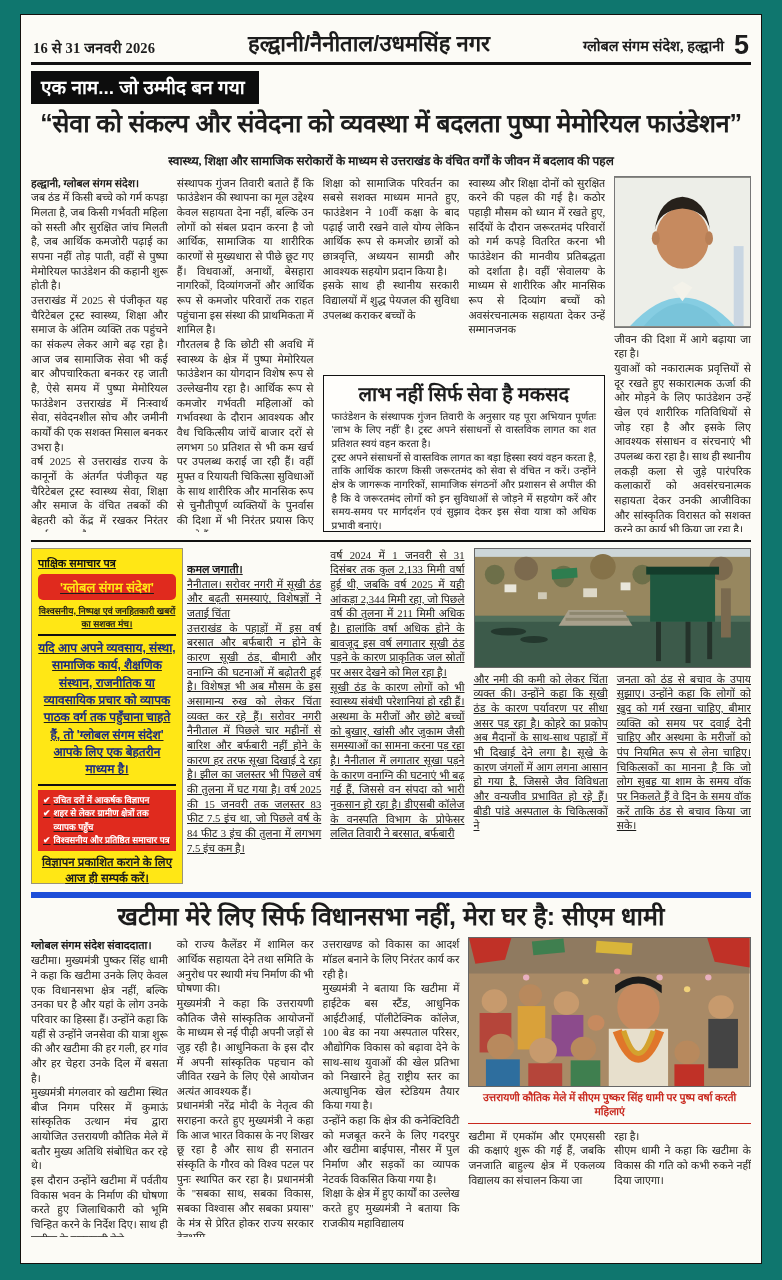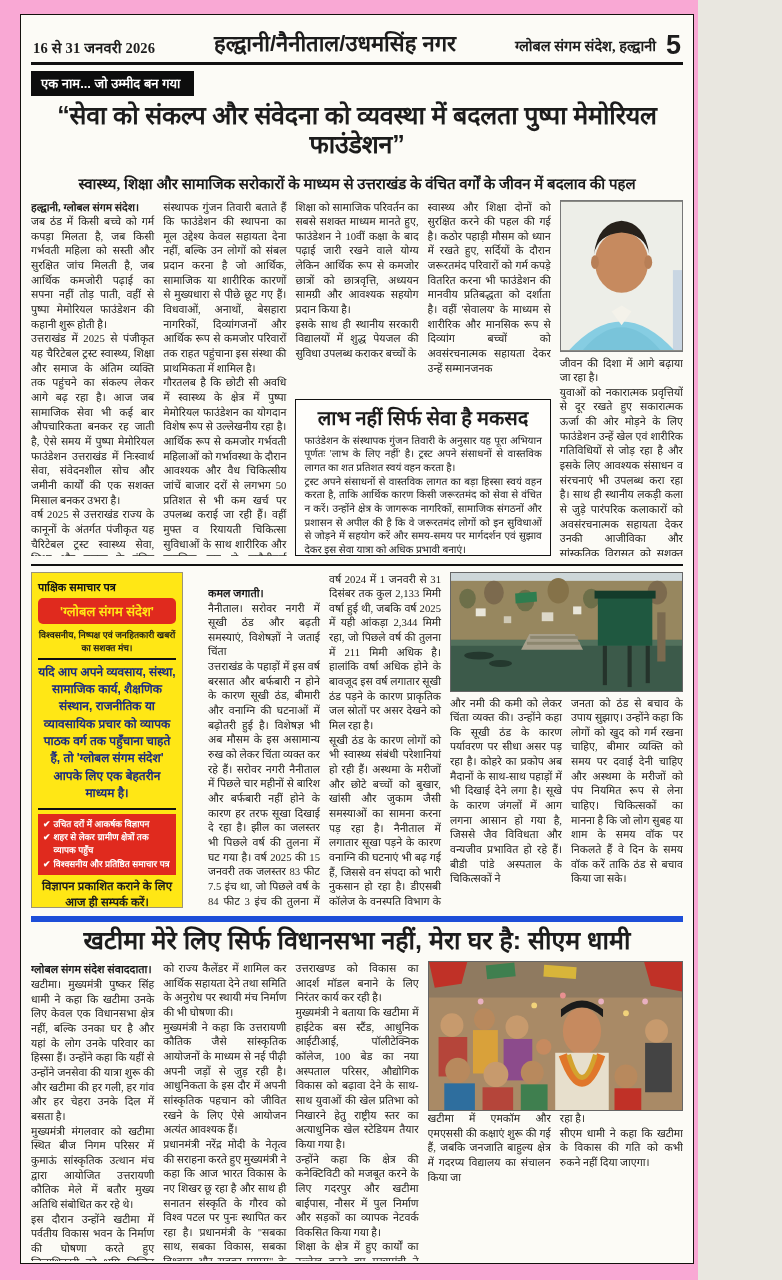--- a/index.html
+++ b/index.html
@@ -1,54 +1,54 @@
 <!DOCTYPE html>
 <html lang="hi"><head>
 <meta charset="utf-8">
 <style>
   * { margin:0; padding:0; box-sizing:border-box; }
   html,body { width:782px; height:1280px; background:#e9e7e0; }
   body { font-family:"Liberation Serif", serif; color:#1c1c1c; }
-  .page { width:698px; height:1280px; padding:14px 4px 16px 20px; background:#f9a8d4; }
+  .page { width:782px; height:1280px; padding:14px 20px 16px 20px; background:#0f766e; }
   .frame { border:1.5px solid #14110e; height:100%; padding:8px 10px; background:#fcfbf6; overflow:hidden; }
 
   
   .masthead { display:flex; align-items:flex-end; justify-content:space-between;
               border-bottom:3px solid #111; padding:4px 2px 5px 2px; }
   .mh-date { font-size:14.5px; font-weight:bold; letter-spacing:.2px; }
   .mh-region { font-size:22px; font-weight:900; font-family:"Liberation Sans",sans-serif; }
   .mh-right { display:flex; align-items:flex-end; gap:10px; }
   .mh-paper { font-size:14.5px; font-weight:bold; padding-bottom:2px; }
   .mh-page { font-size:27px; font-weight:900; font-family:"Liberation Sans",sans-serif; line-height:.9; }
 
   
   .coltext { font-size:10.7px; line-height:1.37; text-align:justify; white-space:pre-line; color:#22201d; }
   .lead { font-weight:bold; }
   .byline { font-weight:bold; font-size:11px; margin-bottom:1px; }
 
   
   .story1 { margin-top:6px; }
   .kicker { display:inline-block; background:#0d0d0d; color:#fefefe; font-weight:bold;
-            font-size:13px; padding:3px 14px 4px 10px; font-family:"Liberation Sans",sans-serif; }
+            font-size:19px; padding:3px 14px 4px 10px; font-family:"Liberation Sans",sans-serif; }
   .hl1 { font-size:25px; font-weight:900; text-align:center; line-height:1.15; margin:5px 0 3px 0;
          font-family:"Liberation Sans",sans-serif; letter-spacing:-.2px; }
-  .sub1 { font-size:15px; font-weight:bold; text-align:center; margin-bottom:7px;margin-top:14px; }
+  .sub1 { font-size:12px; font-weight:bold; text-align:center; margin-bottom:7px;margin-top:14px; }
   .grid5 { display:grid; grid-template-columns:repeat(5,1fr); gap:12px 9px;
            grid-template-rows:182px 1fr; height:356px; overflow:hidden; }
   .c1 { grid-area:1/1/3/2; } .c2 { grid-area:1/2/3/3; }
   .c3 { grid-area:1/3/2/4; overflow:hidden; } .c4 { grid-area:1/4/2/5; overflow:hidden; }
   .c5 { grid-area:1/5/3/6; }
   .boxed { grid-area:2/3/3/5; border:1.5px solid #111; margin-top:5px; padding:4px 8px; background:#fffefb; overflow:hidden; }
   .box-title { text-align:center; font-weight:900; font-size:20px; font-family:Liberation Serif, serif; margin-bottom:3px; }
   .box-body { font-size:10.2px; line-height:1.34; text-align:justify; white-space:pre-line; }
   .portrait { width:100%; height:152px; border:1px solid #777; background:#edefe9; margin-bottom:4px; }
   .portrait svg { width:100%; height:100%; display:block; }
 
   
-  .mid { margin-top:8px; border-top:2px solid #111; padding-top:6px; display:flex; gap:25px; height:344px; overflow:hidden; }
+  .mid { margin-top:8px; border-top:2px solid #111; padding-top:6px; display:flex; gap:4px; height:344px; overflow:hidden;text-decoration:underline; }
 
   
   .ad { width:152px; flex:0 0 152px; background:#ffe715; border:1.5px solid #9b9477;
         padding:6px 6px; display:flex; flex-direction:column; gap:4px; text-align:center;
         font-family:"Liberation Sans",sans-serif; }
   .ad-type { font-weight:bold; font-size:11px; text-align:left; color:#111; }
   .ad-brand { background:#e02a1e; color:#ffe715; font-weight:900; font-size:13px;
               padding:4px 2px; border-radius:5px; }
   .ad-tagline { font-size:9px; font-weight:bold; color:#201d16; border-bottom:2px solid #111; padding-bottom:4px; }
   .ad-pitch { color:#1b2a80; font-weight:bold; font-size:12px; line-height:1.45; border-bottom:2px solid #111; padding-bottom:5px; }
@@ -274,22 +274,23 @@
               <path d="M146 94 Q160 140 174 94" stroke="#d4a22e" stroke-width="5" fill="none"></path>
               <circle cx="120" cy="86" r="8" fill="#c68a5f"></circle>
               <circle cx="54" cy="40" r="3" fill="#e8b0c0"></circle>
                 <circle cx="110" cy="44" r="3" fill="#f1d27a"></circle>
               <circle cx="180" cy="40" r="3" fill="#e8b0c0"></circle>
                 <circle cx="206" cy="52" r="3" fill="#f1d27a"></circle>
               <circle cx="140" cy="34" r="3" fill="#e89090"></circle>
                 <circle cx="226" cy="40" r="3" fill="#e8b0c0"></circle>
             </svg>
           </figure>
+          <div class="caption">उत्तरायणी कौतिक मेले में सीएम पुष्कर सिंह धामी पर पुष्प वर्षा करती महिलाएं</div>
           <div class="minigrid">
-            <p class="coltext">खटीमा में एमकॉम और एमएससी की कक्षाएं शुरू की गई हैं, जबकि जनजाति बाहुल्य क्षेत्र में गदरप्य विद्यालय का संचालन किया जा</p>
+            <p class="coltext">खटीमा में एमकॉम और एमएससी की कक्षाएं शुरू की गई हैं, जबकि जनजाति बाहुल्य क्षेत्र में एकलव्य विद्यालय का संचालन किया जा</p>
             <p class="coltext">रहा है।
 सीएम धामी ने कहा कि खटीमा के विकास की गति को कभी रुकने नहीं दिया जाएगा।</p>
           </div>
         </div>
       </div>
     </section>
 
   </div>
 </div>
 

